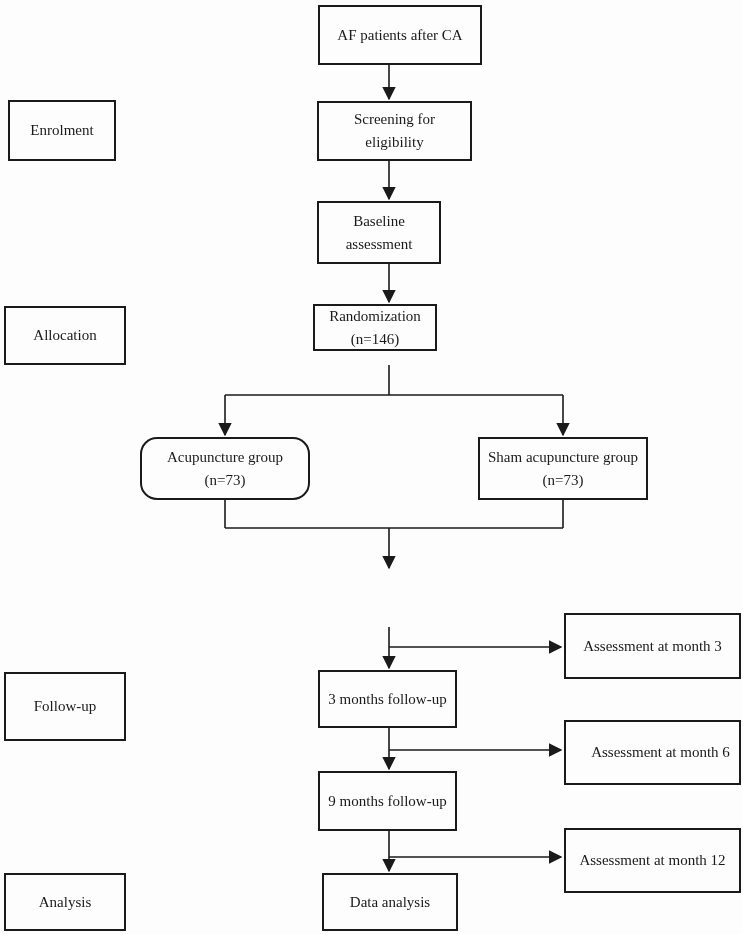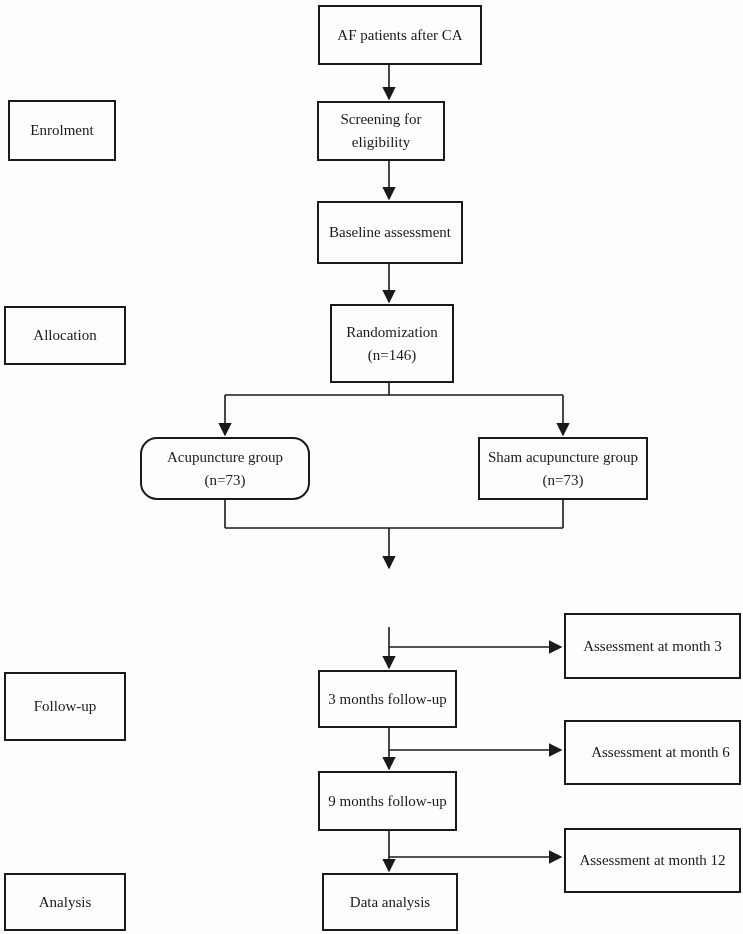--- a/index.html
+++ b/index.html
@@ -33,23 +33,23 @@
     flex-direction: column;
     align-items: center;
     justify-content: center;
     text-align: center;
     font-size: 15px;
     line-height: 23px;
     padding: 2px 4px;
   }
   
   .b-af       { left: 318px; top:   5px; width: 164px; height: 60px; }
-  .b-screen   { left: 317px; top: 101px; width: 128px; height: 60px; }
-  .b-baseline { left: 317px; top: 201px; width: 146px; height: 63px; }
-  .b-random   { left: 330px; top: 304px; width: 124px; height: 79px; }
+  .b-screen   { left: 317px; top: 101px; width: 155px; height: 60px; }
+  .b-baseline { left: 317px; top: 201px; width: 124px; height: 63px; }
+  .b-random   { left: 313px; top: 304px; width: 124px; height: 47px; }
   .b-acu      { left: 140px; top: 437px; width: 170px; height: 63px; border-radius: 17px; }
   .b-sham     { left: 478px; top: 437px; width: 170px; height: 63px; }
   .b-treat3   { left: 320px; top: 570px; width: 137px; height: 57px; }
   .b-fu3      { left: 318px; top: 670px; width: 139px; height: 58px; }
   .b-fu9      { left: 318px; top: 771px; width: 139px; height: 60px; }
   .b-data     { left: 322px; top: 873px; width: 136px; height: 58px; text-align: right; }
   
   .b-as3      { left: 564px; top: 613px; width: 177px; height: 66px; }
   .b-as6      { left: 564px; top: 720px; width: 177px; height: 65px; padding-left: 20px; }
   .b-as12     { left: 564px; top: 828px; width: 177px; height: 65px; }

